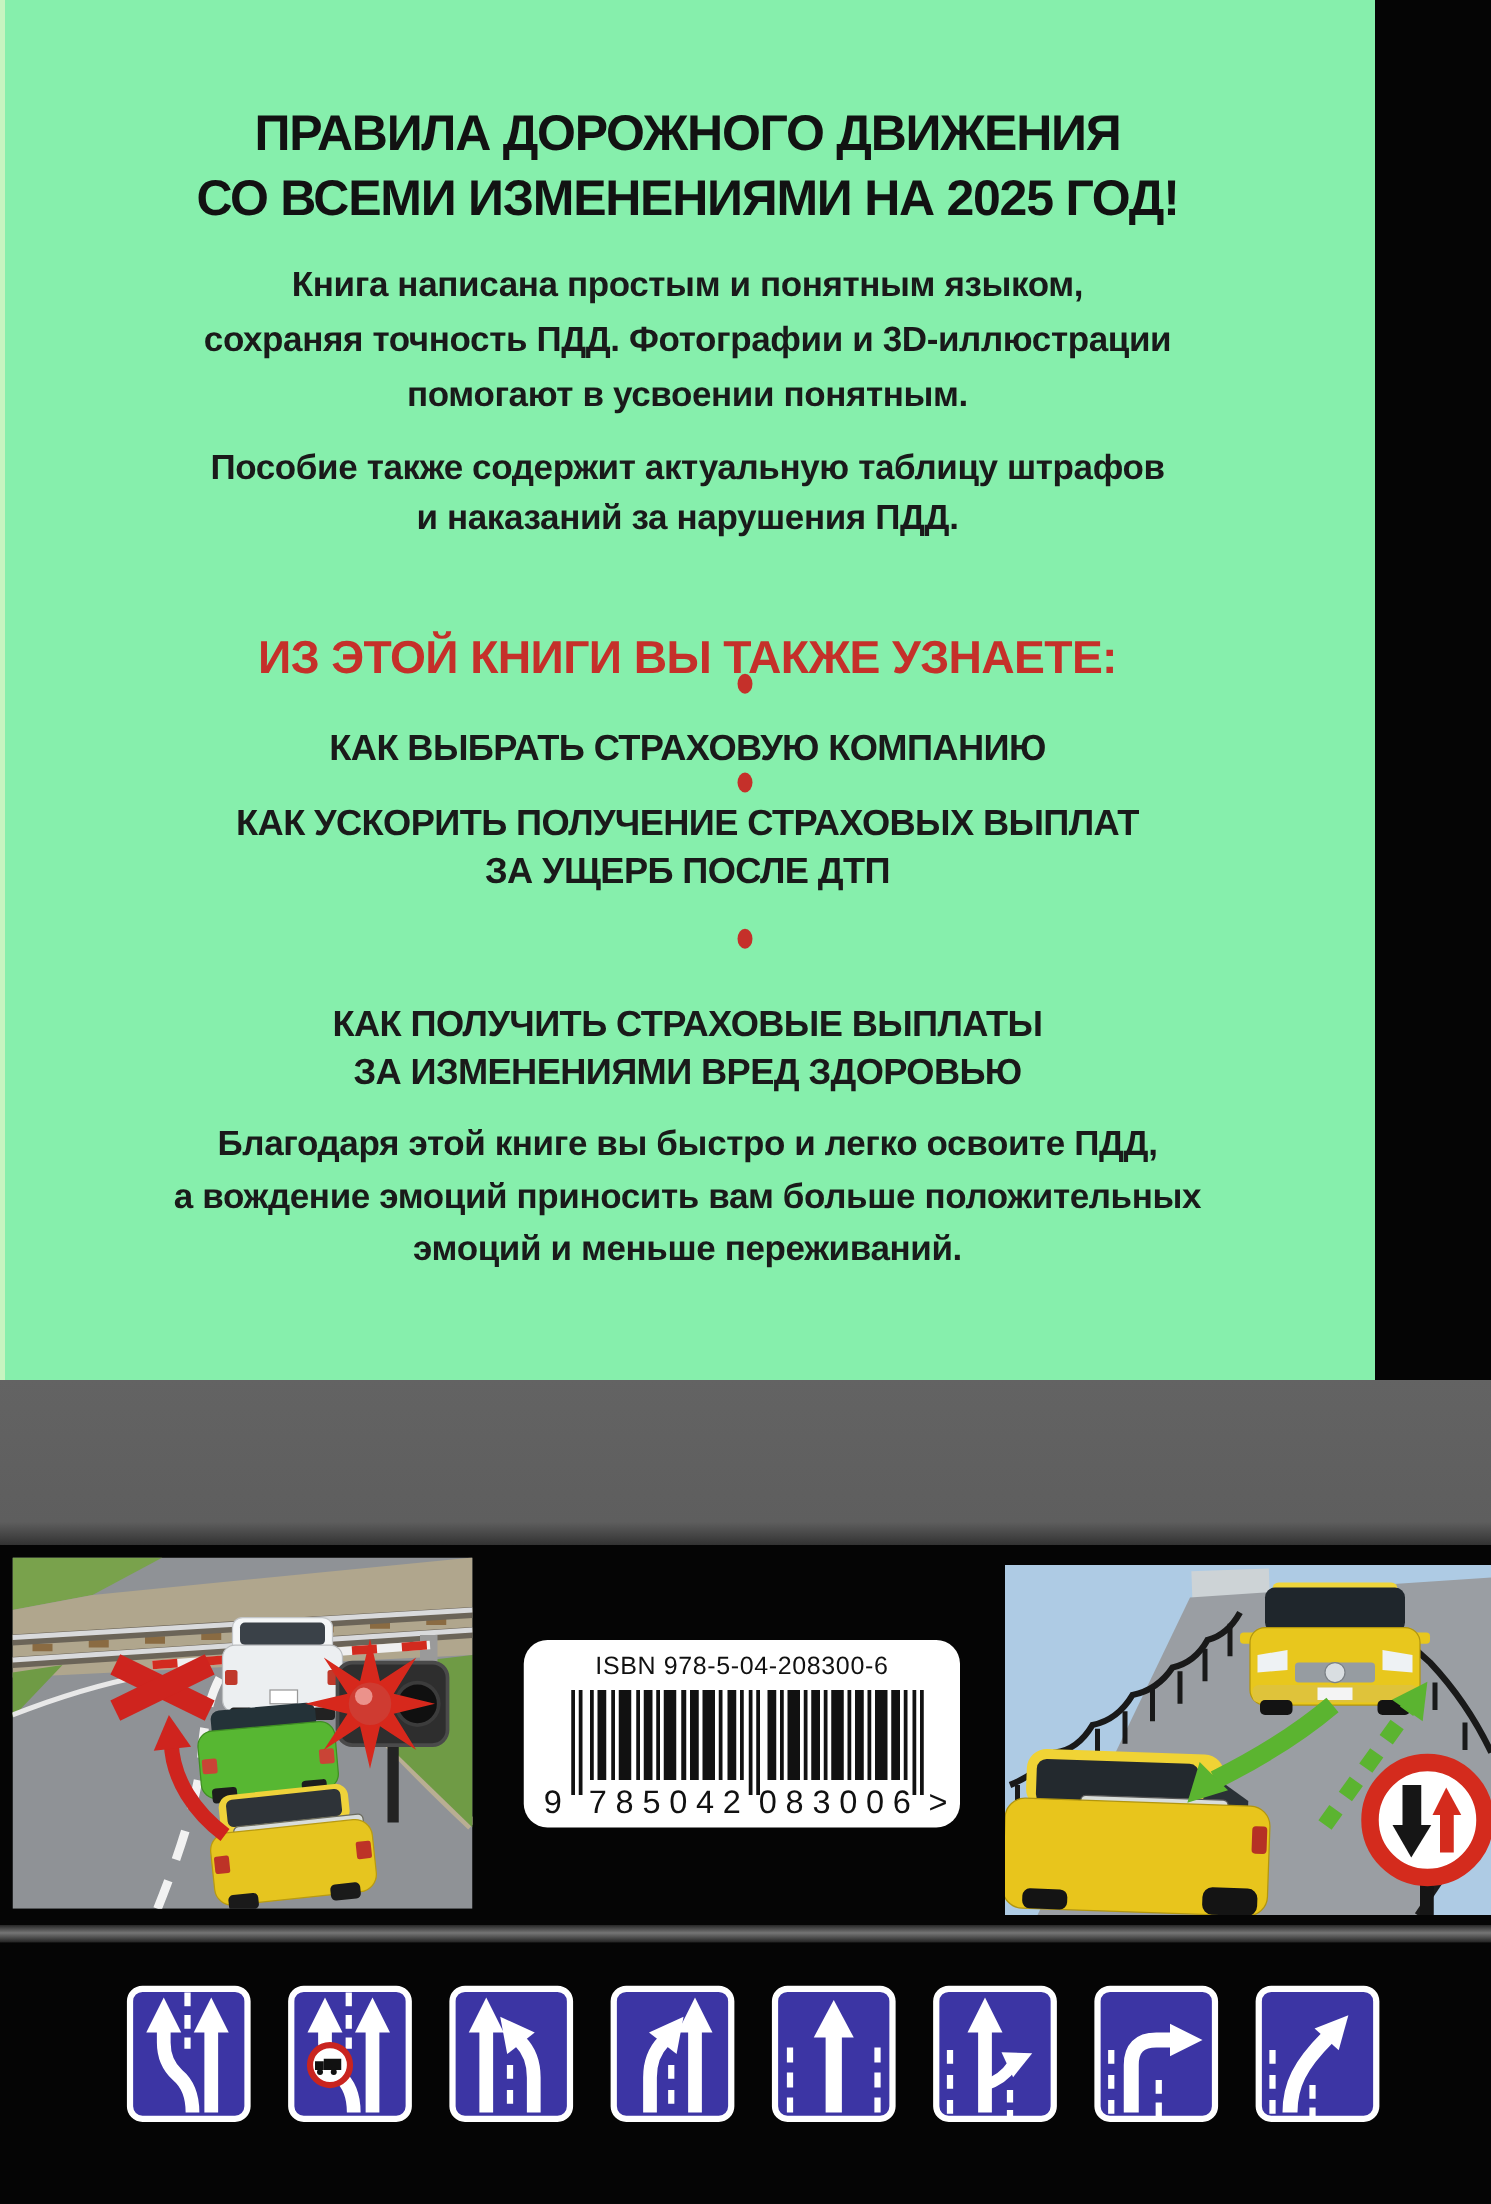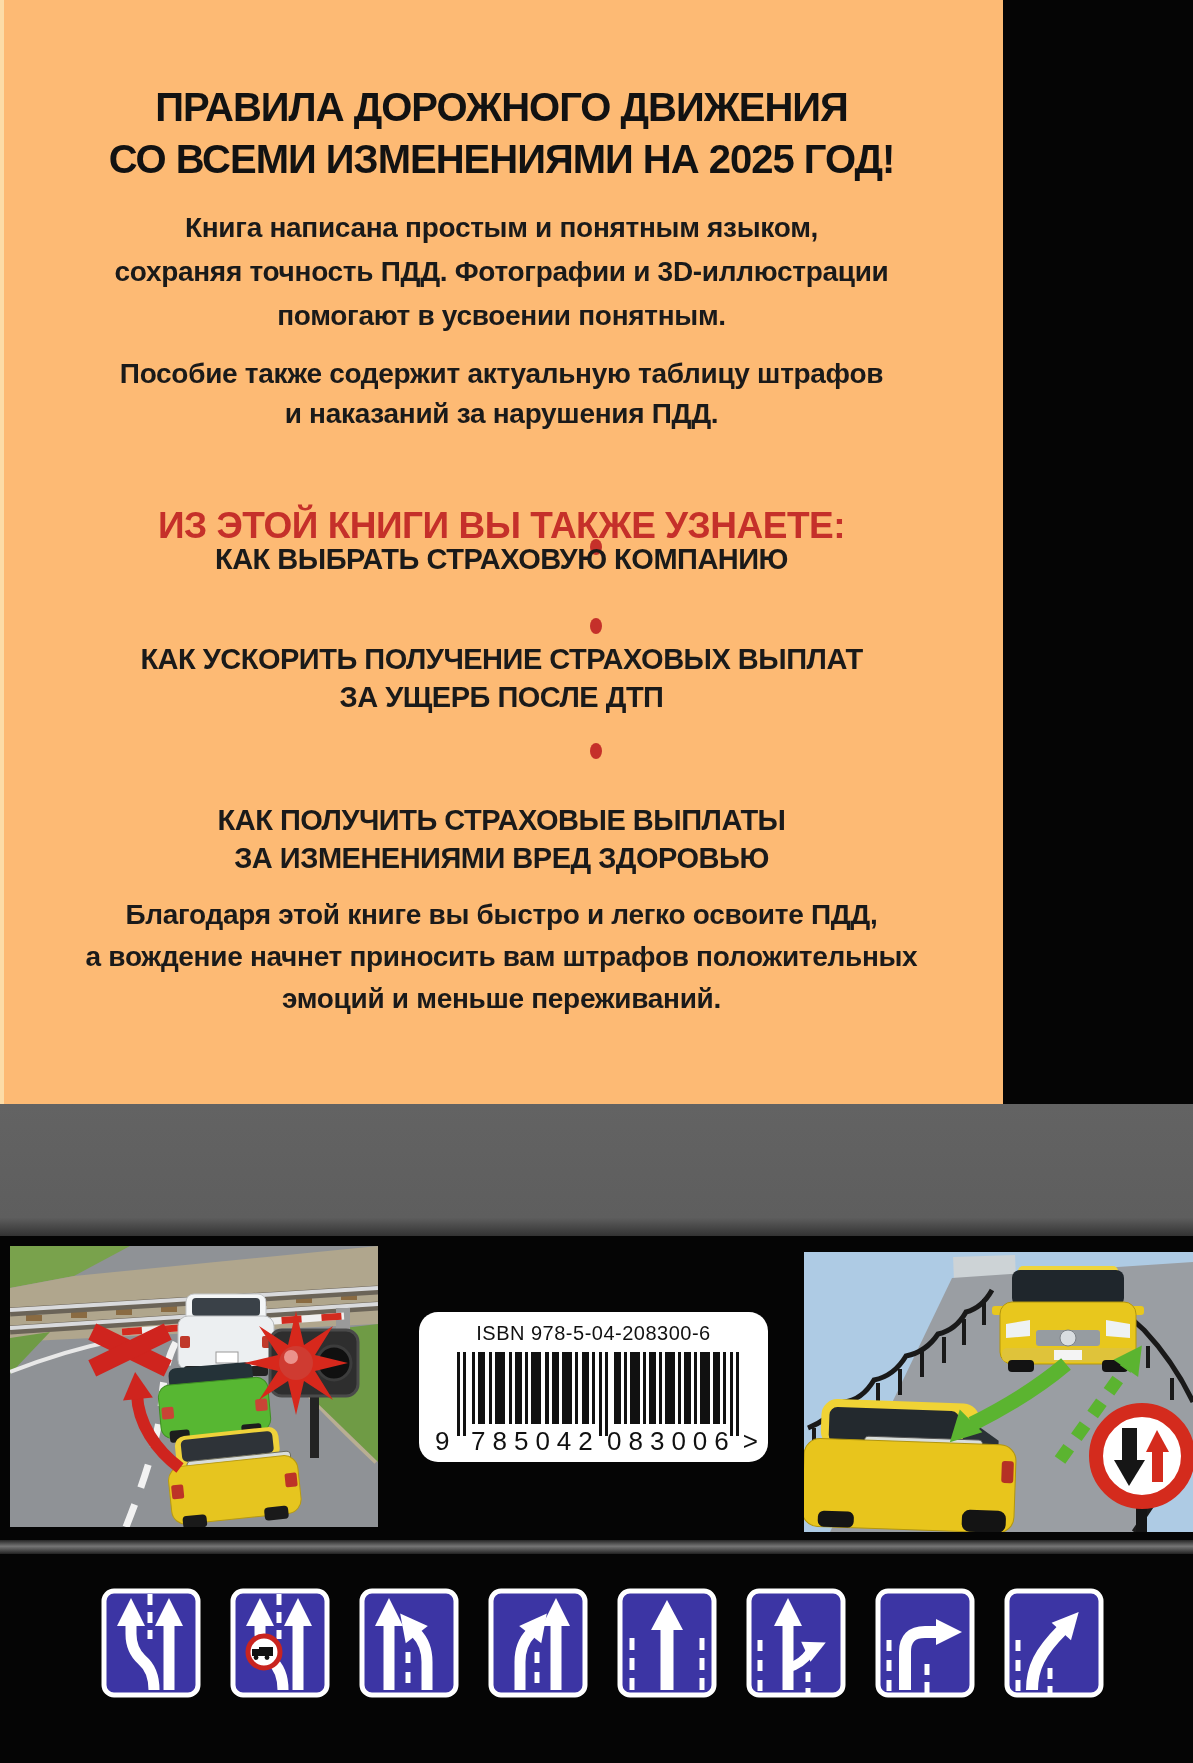--- a/index.html
+++ b/index.html
@@ -1,31 +1,31 @@
 <!DOCTYPE html>
 <html><head>
 <meta charset="utf-8">
 <style>
   html,body{margin:0;padding:0;background:#050505;}
   .cover{position:relative;width:1193px;height:1763px;overflow:hidden;background:#050505;
          font-family:"Liberation Sans",sans-serif;}
   
-  .yellow-panel{position:absolute;left:0;top:0;width:1003px;height:1104px;background:#fdba74;}
+  .yellow-panel{position:absolute;left:0;top:0;width:1100px;height:1104px;background:#86efac;}
   .yellow-panel::before{content:"";position:absolute;left:0;top:0;width:4px;height:100%;
          background:rgba(252,248,210,.55);}
   .txt{position:absolute;left:0;right:0;text-align:center;color:#1a1a1a;}
   .title{top:54px;font-size:40px;line-height:52px;font-weight:700;letter-spacing:-1px;color:#121212;}
   .para{font-size:28px;font-weight:700;letter-spacing:-0.3px;}
   .p1{top:206px;line-height:44px;}
   .p2{top:354px;line-height:40px;}
   .learn-heading{top:475px;font-size:37px;line-height:40px;font-weight:700;letter-spacing:-0.5px;color:#c5302a;}
   .bullet{position:absolute;left:590px;width:12px;height:16px;border-radius:50%;background:#c5302a;}
   .b1{top:539px;} .b2{top:618px;} .b3{top:743px;}
   .item{font-size:29px;line-height:38px;font-weight:700;letter-spacing:-0.5px;}
-  .i1{top:540px;} .i2{top:608px;margin-top:32px;} .i3{top:769px;margin-top:32px;}
+  .i1{top:580px;} .i2{top:608px;margin-top:32px;} .i3{top:769px;margin-top:32px;}
   .closing{top:894px;line-height:42px;}
   
   .gray-band{position:absolute;left:0;top:1104px;width:1193px;height:132px;
          background:linear-gradient(180deg,#636363 0%,#5e5e5e 86%,#333 100%);}
   
   .dark-panel{position:absolute;left:0;top:1236px;width:1193px;height:527px;background:#050505;}
   .photo{position:absolute;margin:0;padding:0;}
   .photo.left{left:10px;top:10px;width:368px;height:281px;}
   .photo.right{left:804px;top:16px;width:389px;height:280px;}
   .photo svg{display:block;}
@@ -84,21 +84,21 @@
     </div>
 
     <div class="bullet b3"></div>
     <div class="txt item i3">
       <div>КАК ПОЛУЧИТЬ СТРАХОВЫЕ ВЫПЛАТЫ</div>
       <div>ЗА ИЗМЕНЕНИЯМИ ВРЕД ЗДОРОВЬЮ</div>
     </div>
 
     <div class="txt para closing">
       <div>Благодаря этой книге вы быстро и легко освоите ПДД,</div>
-      <div>а вождение начнет приносить вам штрафов положительных</div>
+      <div>а вождение эмоций приносить вам больше положительных</div>
       <div>эмоций и меньше переживаний.</div>
     </div>
   </section>
 
   <div class="gray-band"></div>
 
   <section class="dark-panel">
 
     <figure class="photo left">
       <svg width="368" height="281" viewBox="0 0 368 281">

